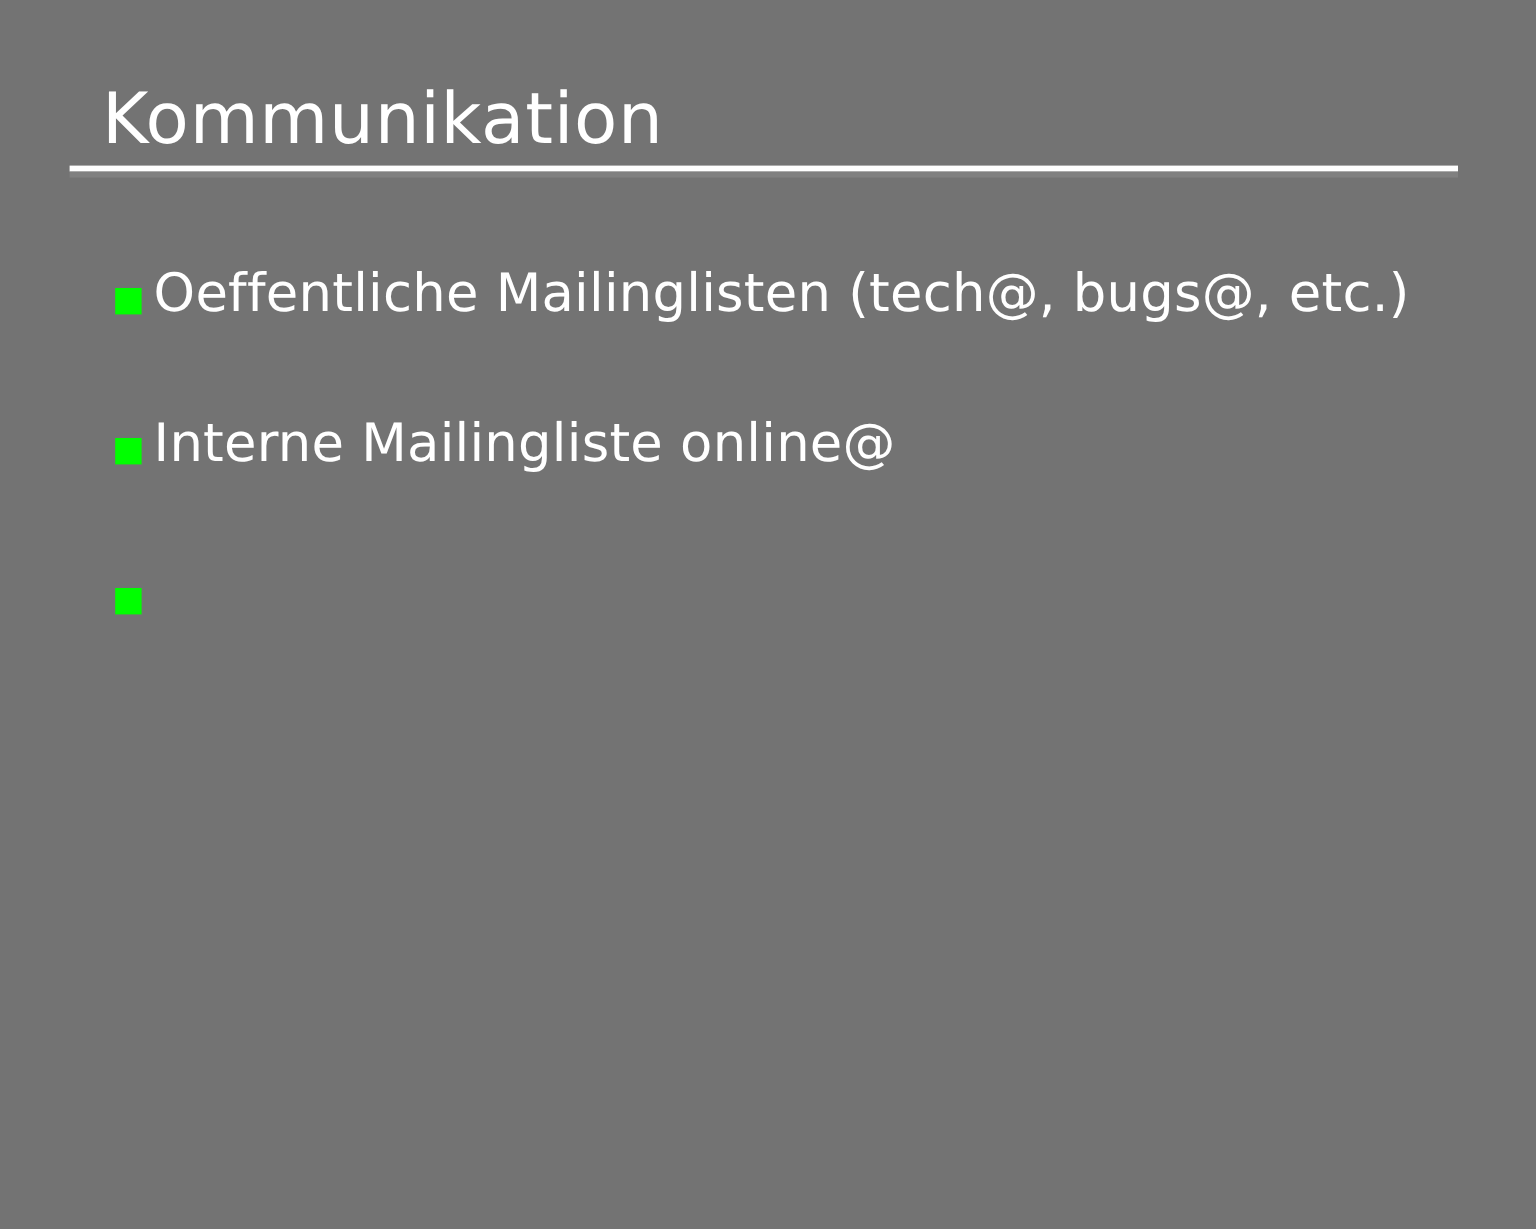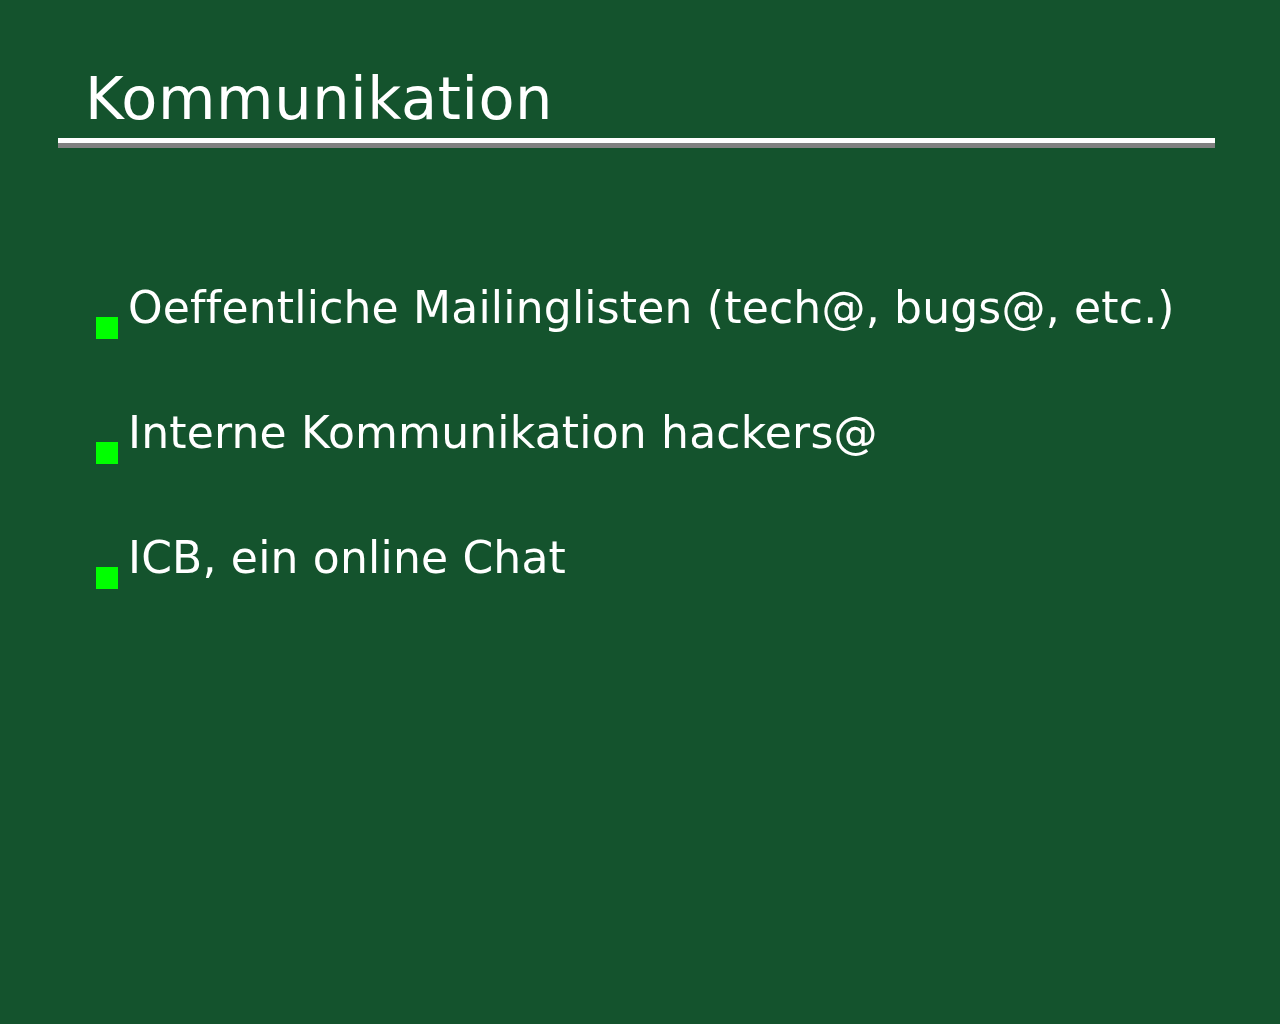--- a/index.html
+++ b/index.html
@@ -4,21 +4,21 @@
 <style>
   html, body {
     margin: 0;
     padding: 0;
     background: #3a6ba4;
   }
   #slide {
     position: relative;
     width: 1280px;
     height: 1024px;
-    background: #14532d;
+    background: #737373;
     overflow: hidden;
     font-family: "DejaVu Sans", sans-serif;
   }
 
   
   #title-block {
     position: absolute;
     left: 58px;
     top: 62px;
     width: 1158px;
@@ -67,21 +67,21 @@
   #bullet-list {
     position: absolute;
     left: 96px;
     top: 214px;
     width: 1130px;
   }
   .bullet-row {
     position: relative;
     height: 125px;
     display: flex;
-    align-items: flex-end;
+    align-items: flex-start;
   }
   .bullet-marker {
     flex: 0 0 auto;
     width: 22px;
     height: 22px;
     background: #00ff00;
     margin-top: 26px;
     margin-right: 10px;
   }
   .bullet-text {
@@ -110,24 +110,23 @@
 
   <div id="bullet-list">
 
     <div class="bullet-row">
       <span class="bullet-marker"></span>
       <span class="bullet-text">Oeffentliche Mailinglisten (tech@, bugs@, etc.)</span>
     </div>
 
     <div class="bullet-row">
       <span class="bullet-marker"></span>
-      <span class="bullet-text">Interne Kommunikation hackers@</span>
+      <span class="bullet-text">Interne Mailingliste online@</span>
     </div>
 
     <div class="bullet-row">
       <span class="bullet-marker"></span>
-      <span class="bullet-text">ICB, ein online Chat</span>
     </div>
 
 
   </div>
 
 </div>
 
 </body></html>

